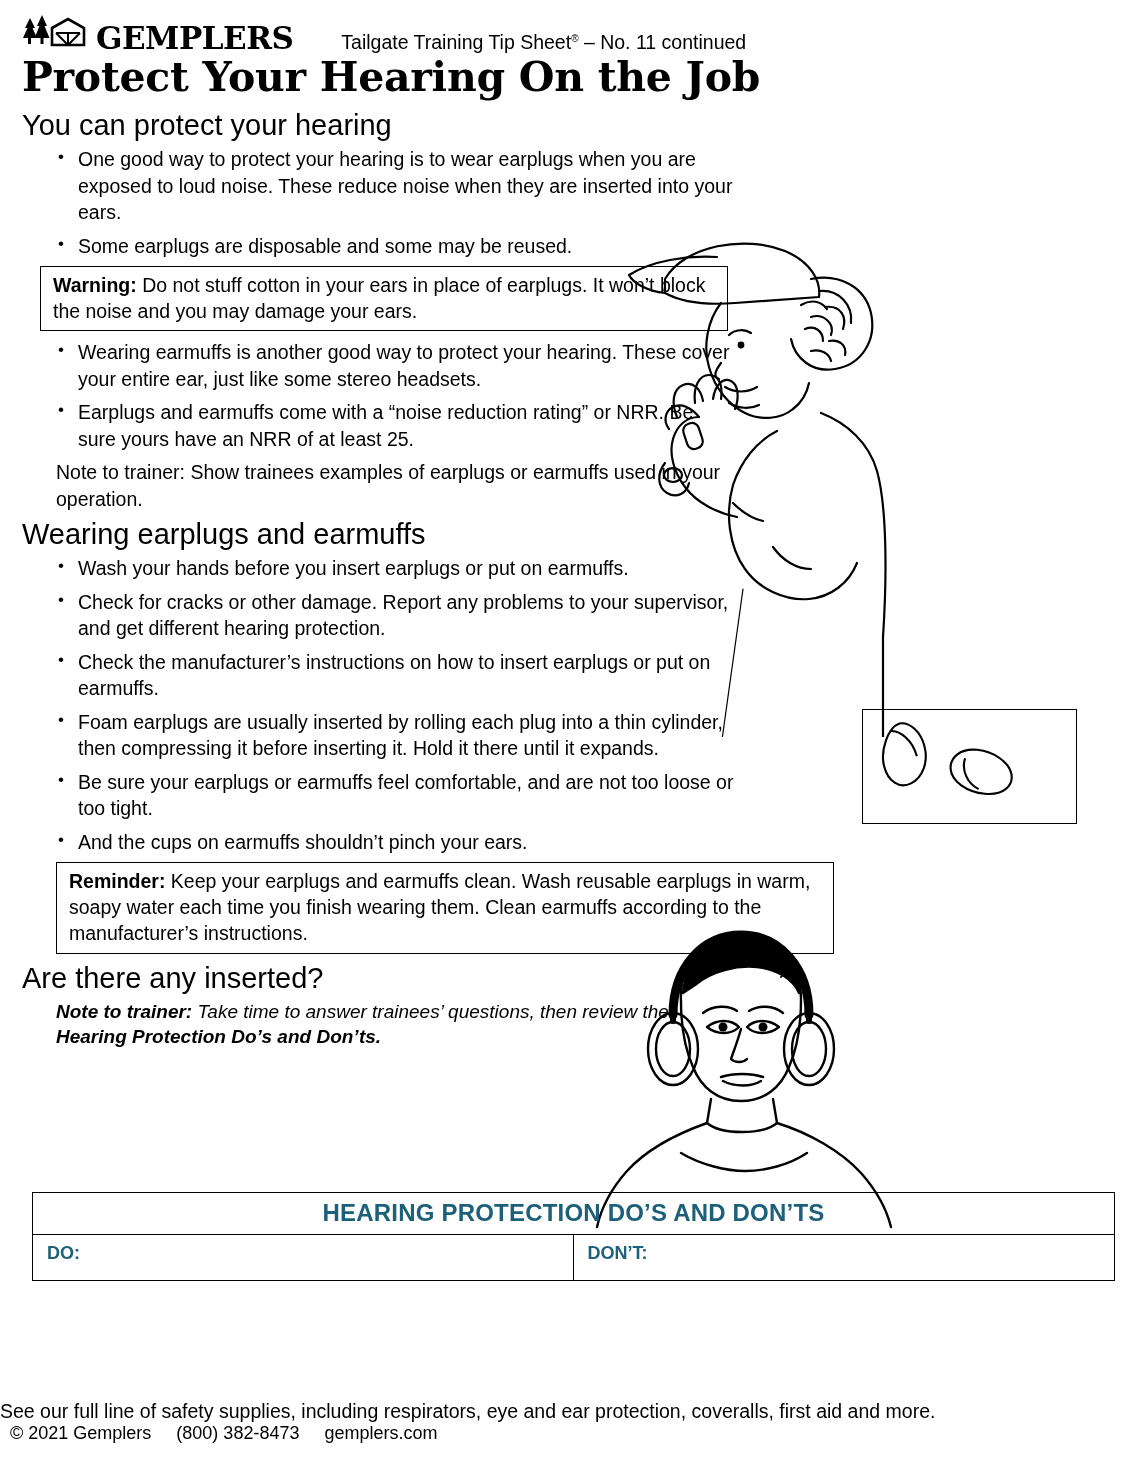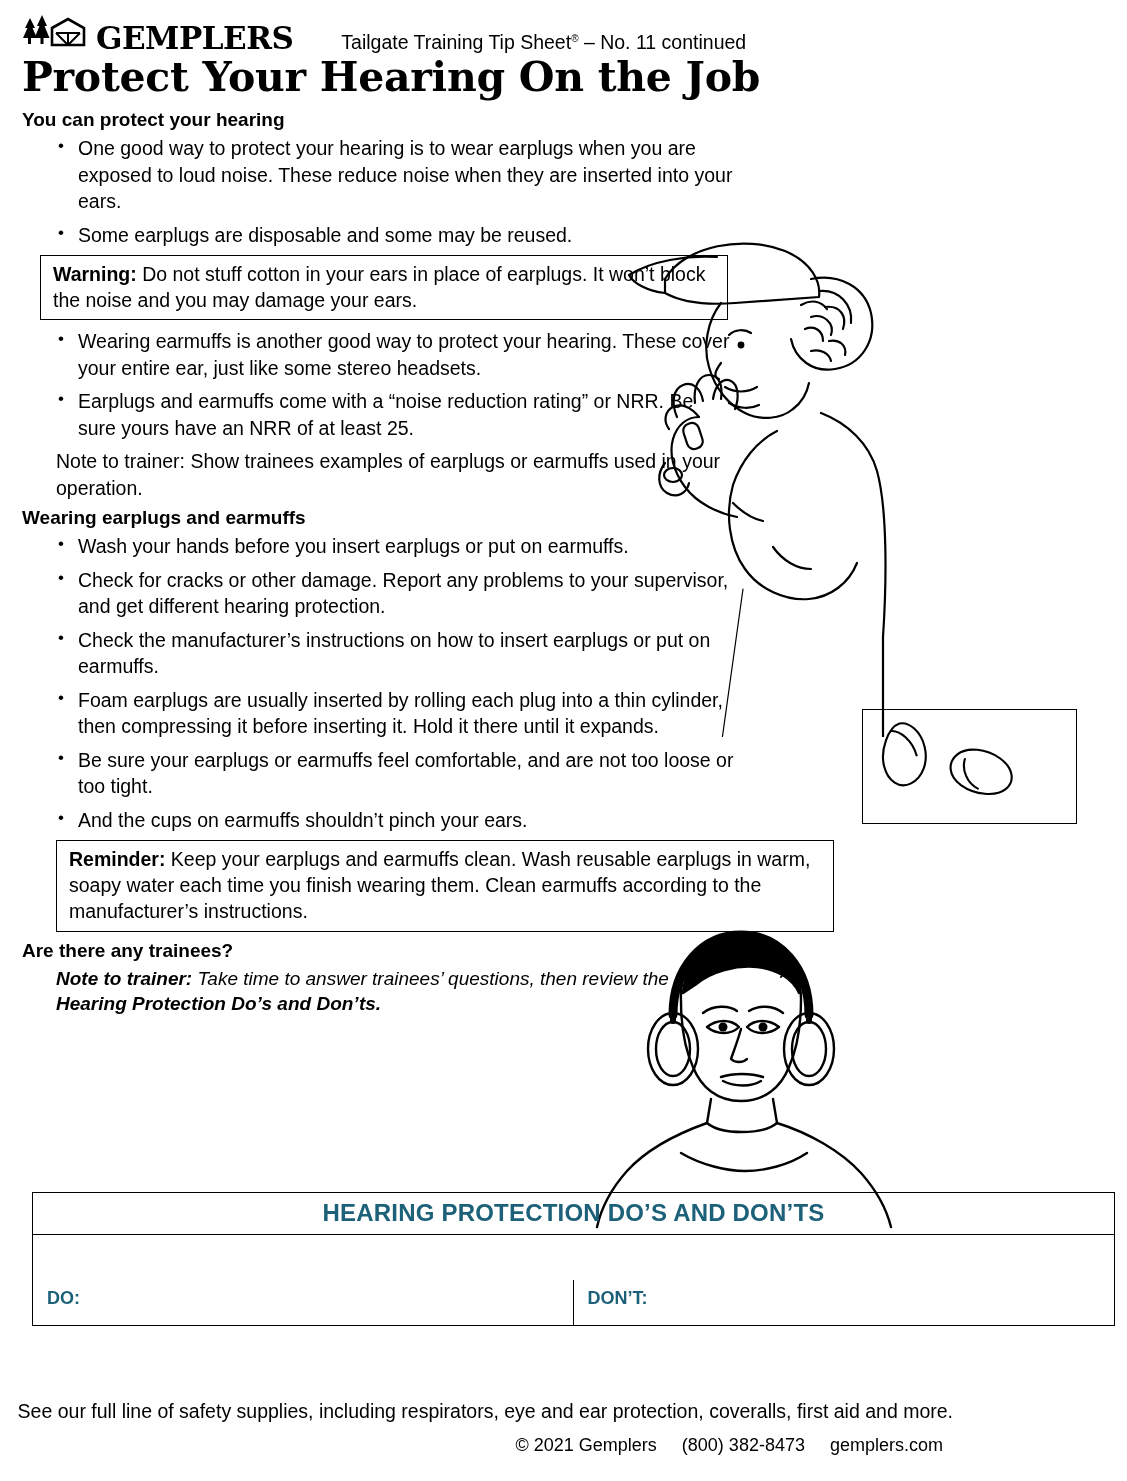--- a/index.html
+++ b/index.html
@@ -39,22 +39,22 @@
     font-size: 41px;
     margin: 2px 0 10px 0;
     letter-spacing: -0.3px;
     line-height: 1.05;
   }
 
   
   .body-area { position: relative; }
   .left-col { width: 712px; }
   h2.section {
-    font-size: 19px;
-    font-weight: bold;
+    font-size: 29px;
+    font-weight: normal;
     margin: 6px 0 4px 0;
   }
   ul.bullets { list-style: none; margin: 0 0 4px 0; padding: 0 0 0 34px; }
   ul.bullets li {
     position: relative;
     font-size: 19.5px;
     line-height: 1.36;
     margin-bottom: 7px;
     padding-left: 22px;
   }
@@ -107,37 +107,37 @@
   .dd-head {
     text-align: center;
     font-size: 24px;
     font-weight: bold;
     color: #1c6079;
     padding: 6px 0 7px 0;
     border-bottom: 1.6px solid #000;
     letter-spacing: 0.2px;
   }
   .dd-body { display: flex; }
-  .dd-cell { width: 50%; padding: 8px 14px 12px 14px; margin-top: 45px; }
+  .dd-cell { width: 50%; padding: 8px 14px 12px 14px; }
   .dd-cell.left { border-right: 1.6px solid #000; }
   .dd-label { font-size: 18px; font-weight: bold; color: #1c6079; margin-bottom: 4px; }
   .dd-cell ul { list-style: none; margin: 0; padding: 0 0 0 6px; }
   .dd-cell li {
     position: relative;
     font-size: 17.5px;
     line-height: 1.28;
     padding-left: 18px;
     margin-bottom: 6px;
   }
   .dd-cell li::before { content: "•"; position: absolute; left: 2px; top: -1px; font-size: 15px; }
 
   
-  .footer { position: absolute; left: 0; right: 0; top: 1400px; text-align: right; }
+  .footer { position: absolute; left: 0; right: 0; top: 1400px; text-align: left; }
   .footer .line1 { font-size: 19.5px; }
-  .footer .line2 { font-size: 18px; margin-top: 12px; }
+  .footer .line2 { font-size: 18px; margin-top: 0; }
   .footer .line2 span { margin: 0 10px; }
 </style>
 </head>
 <body>
 
 <div class="page">
 
   <div class="header-row">
     <span class="logo-mark">
       <svg width="64" height="40" viewBox="0 0 64 40">
@@ -190,21 +190,21 @@
         <li>Check the manufacturer’s instructions on how to insert earplugs or put on earmuffs.</li>
         <li>Foam earplugs are usually inserted by rolling each plug into a thin cylinder, then compressing it before inserting it. Hold it there until it expands.</li>
         <li>Be sure your earplugs or earmuffs feel comfortable, and are not too loose or too tight.</li>
         <li>And the cups on earmuffs shouldn’t pinch your ears.</li>
       </ul>
 
       <div class="callout reminder">
         <b>Reminder:</b><span> Keep your earplugs and earmuffs clean. Wash reusable earplugs in warm, soapy water each time you finish wearing them. Clean earmuffs according to the manufacturer’s instructions.</span>
       </div>
 
-      <h2 class="section">Are there any trainees?</h2>
+      <h2 class="section">Are there any inserted?</h2>
       <div class="questions-note">
         <b>Note to trainer:</b><span> Take time to answer trainees’ questions, then review the </span><b>Hearing Protection Do’s and Don’ts.</b>
       </div>
     </div>
 
     <div class="art" id="art-top">
       <svg viewBox="0 0 300 520" width="300" height="520">
         <g fill="none" stroke="#000" stroke-width="2.2" stroke-linecap="round" stroke-linejoin="round">
 
           <path d="M40 62 C60 28 120 18 160 34 C186 45 196 64 194 80 L110 86 C84 88 58 86 40 76 Z"></path>

